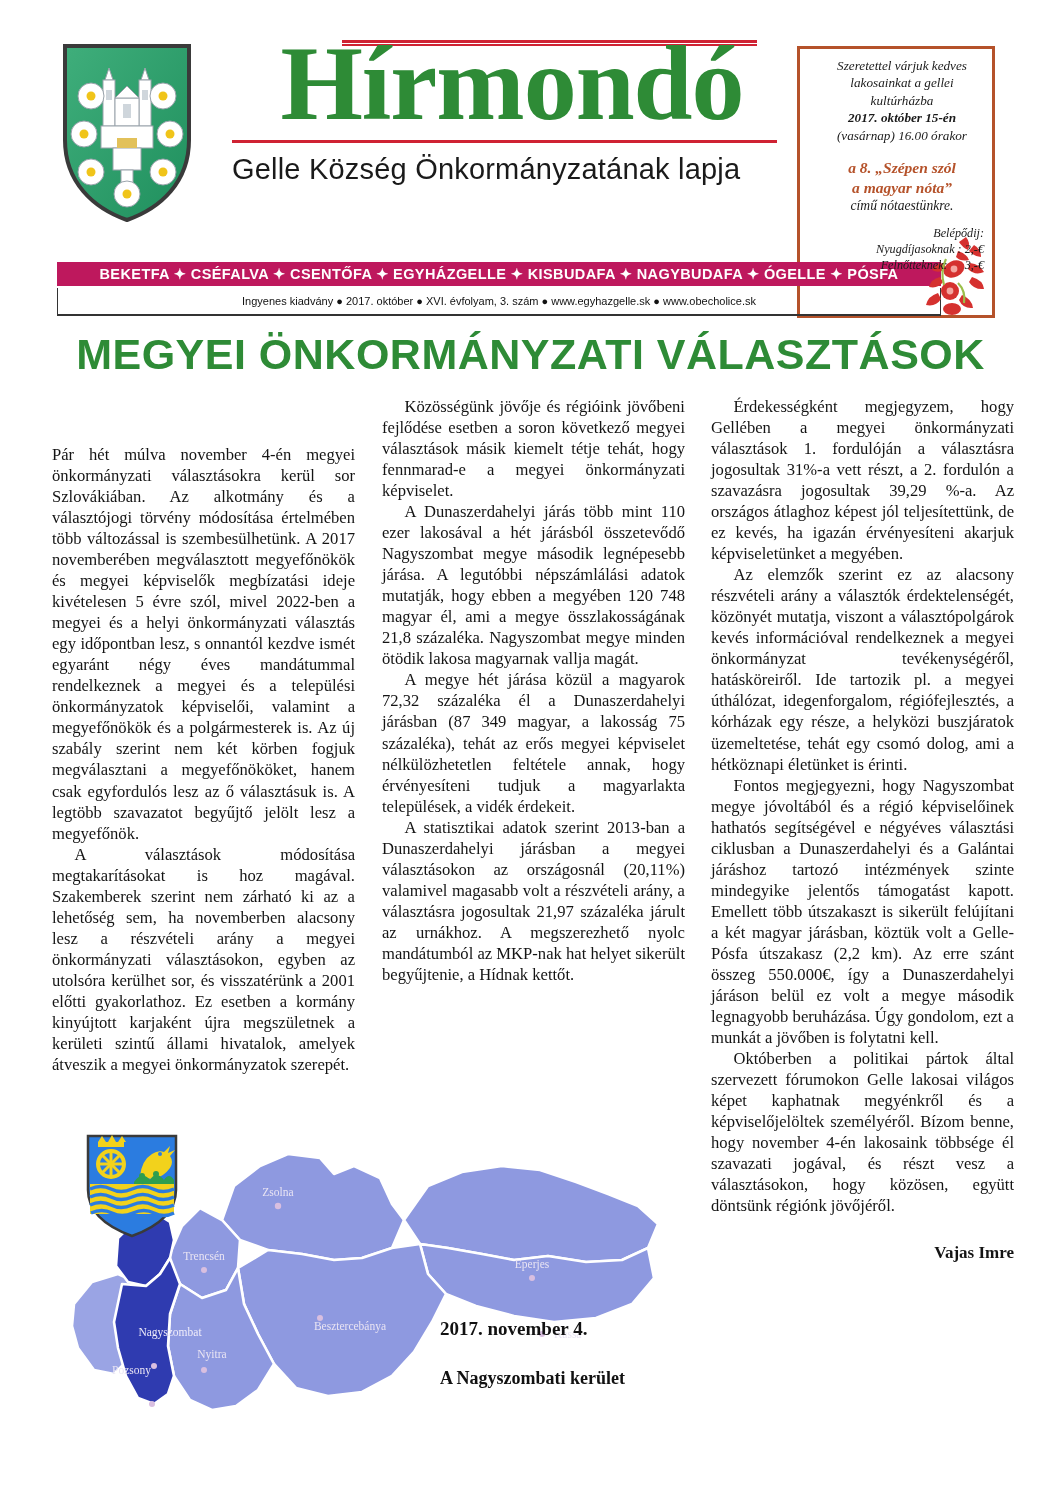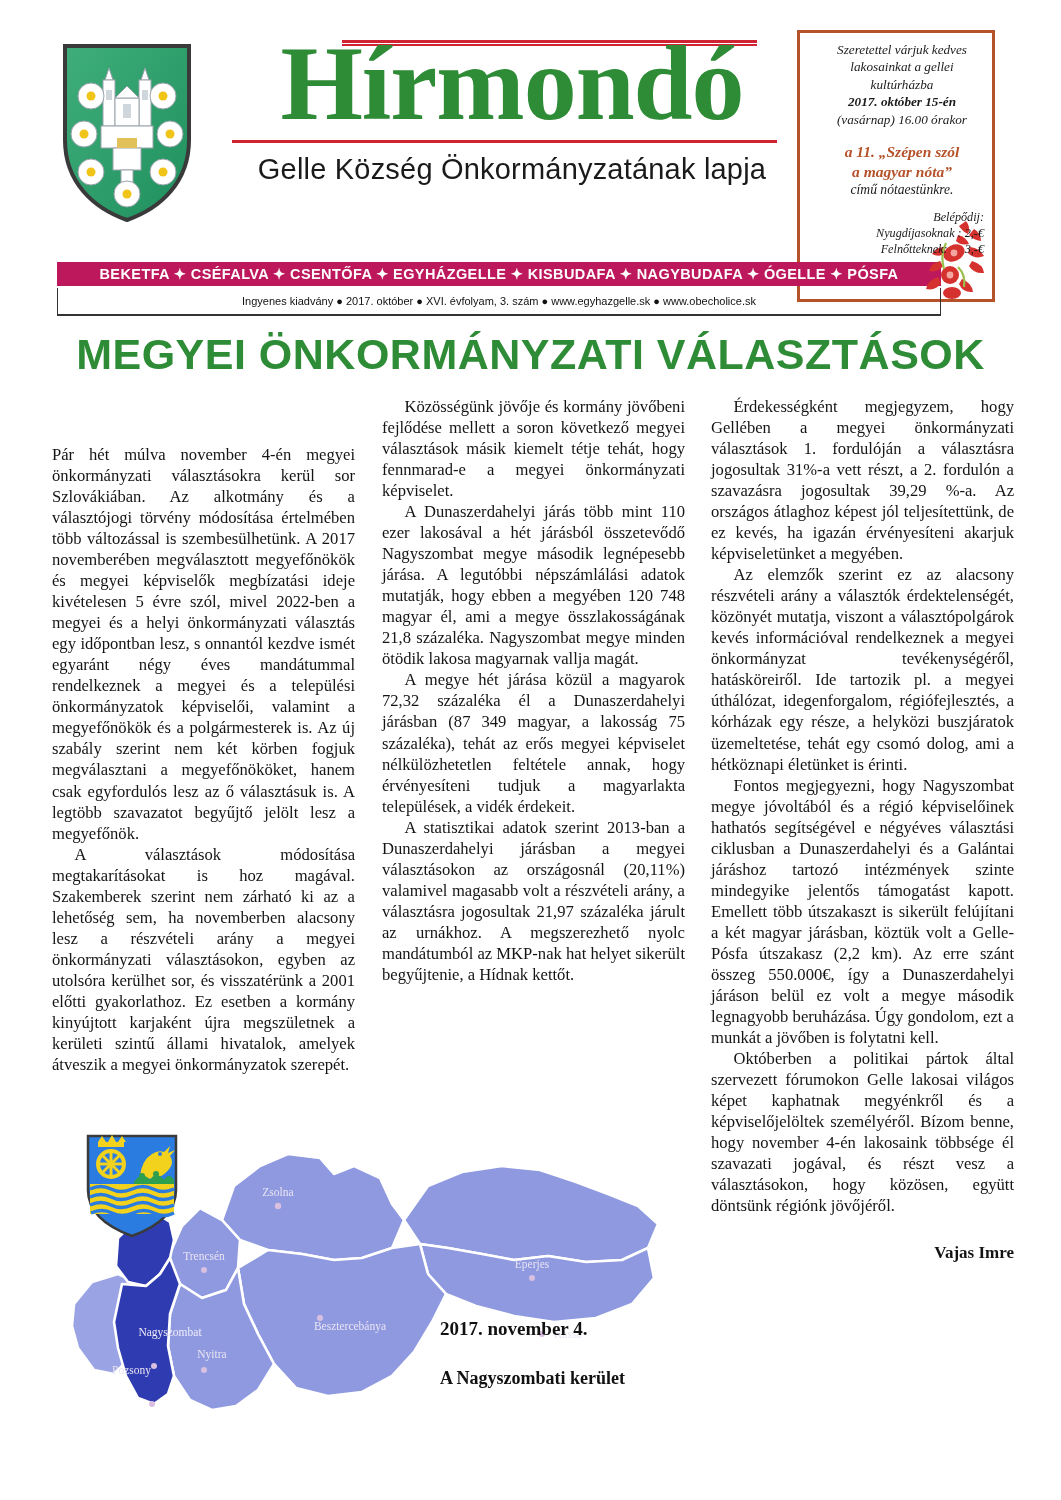--- a/index.html
+++ b/index.html
@@ -28,28 +28,27 @@
     color:#2e8b36;
     letter-spacing:-1px;
     margin-top:-14px;
     text-align:center;
   }
   .rule-bot{height:3px;background:#cf2233;width:545px;margin-top:4px;}
   .subtitle{
     font-family:"Liberation Sans", sans-serif;
     font-size:29px;
     color:#1a1a1a;
-    text-align:center;
     margin-top:10px;
     letter-spacing:0.2px;
   }
 
   
   .adbox{
-    position:absolute;left:797px;top:30px;width:198px;height:272px;
+    position:absolute;left:797px;top:46px;width:198px;height:272px;
     border:3px solid #b5522a;background:#fff;box-sizing:border-box;
     padding:8px 8px 4px 20px;overflow:hidden;
   }
   .adbox .ln{
     font-family:"Liberation Serif", serif;
     font-style:italic;font-size:13.2px;line-height:1.32;text-align:center;color:#1a1a1a;
   }
   .adbox .bold{font-weight:700;}
   .adbox .hl{
     font-style:italic;font-weight:700;font-size:15.5px;color:#b5522a;line-height:1.3;text-align:center;
@@ -200,21 +199,21 @@
       <div class="subtitle">Gelle Község Önkormányzatának lapja</div>
     </div>
 
     <div class="adbox">
       <div class="ln">Szeretettel várjuk kedves</div>
       <div class="ln">lakosainkat a gellei</div>
       <div class="ln">kultúrházba</div>
       <div class="ln bold">2017. október 15-én</div>
       <div class="ln">(vasárnap) 16.00 órakor</div>
       <div style="height:14px"></div>
-      <div class="hl">a 11. „Szépen szól</div>
+      <div class="hl">a 8. „Szépen szól</div>
       <div class="hl">a magyar nóta”</div>
       <div class="cim">című nótaestünkre.</div>
       <div style="height:12px"></div>
       <div class="fee">Belépődij:</div>
       <div class="fee">
         <span>Nyugdíjasoknak :</span>
         <span class="val">2,-€</span>
       </div>
       <div class="fee">
         <span>Felnőtteknek:</span>
@@ -253,21 +252,21 @@
   <div class="headline">MEGYEI  ÖNKORMÁNYZATI VÁLASZTÁSOK</div>
 
   <div class="cols">
 
     <div class="col" id="col1">
       <p class="noind">Pár hét múlva november 4-én megyei önkormányzati választásokra kerül sor Szlovákiában. Az alkotmány és a választójogi törvény módosítása értelmében több változással is szembesülhetünk. A 2017 novemberében megválasztott megyefőnökök és megyei képviselők megbízatási ideje kivételesen 5 évre szól, mivel 2022-ben a megyei és a helyi önkormányzati választás egy időpontban lesz, s onnantól kezdve ismét egyaránt négy éves mandátummal rendelkeznek a megyei és a települési önkormányzatok képviselői, valamint a megyefőnökök és a polgármesterek is. Az új szabály szerint nem két körben fogjuk megválasztani a megyefőnököket, hanem csak egyfordulós lesz az ő választásuk is. A legtöbb szavazatot begyűjtő jelölt lesz a megyefőnök.</p>
       <p>A választások módosítása megtakarításokat is hoz magával. Szakemberek szerint nem zárható ki az a lehetőség sem, ha novemberben alacsony lesz a részvételi arány a megyei önkormányzati választásokon, egyben az utolsóra kerülhet sor, és visszatérünk a 2001 előtti gyakorlathoz. Ez esetben a kormány kinyújtott karjaként újra megszületnek a kerületi szintű állami hivatalok, amelyek átveszik a megyei önkormányzatok szerepét.</p>
     </div>
 
     <div class="col" id="col2">
-      <p>Közösségünk jövője és kormány jövőbeni fejlődése mellett a soron következő megyei választások másik kiemelt tétje tehát, hogy fennmarad-e a megyei önkormányzati képviselet.</p>
+      <p>Közösségünk jövője és régióink jövőbeni fejlődése esetben a soron következő megyei választások másik kiemelt tétje tehát, hogy fennmarad-e a megyei önkormányzati képviselet.</p>
       <p>A Dunaszerdahelyi járás több mint 110 ezer lakosával a hét járásból összetevődő Nagyszombat megye második legnépesebb járása. A legutóbbi népszámlálási adatok mutatják, hogy ebben a megyében 120 748 magyar él, ami a megye összlakosságának 21,8 százaléka. Nagyszombat megye minden ötödik lakosa magyarnak vallja magát.</p>
       <p>A megye hét járása közül a magyarok 72,32 százaléka él a Dunaszerdahelyi járásban (87 349 magyar, a lakosság 75 százaléka), tehát az erős megyei képviselet nélkülözhetetlen feltétele annak, hogy érvényesíteni tudjuk a magyarlakta települések, a vidék érdekeit.</p>
       <p>A statisztikai adatok szerint 2013-ban a Dunaszerdahelyi járásban  a megyei választásokon   az országosnál (20,11%) valamivel magasabb volt a részvételi arány, a választásra jogosultak 21,97 százaléka járult az urnákhoz. A megszerezhető nyolc mandátumból az MKP-nak hat helyet sikerült begyűjtenie, a Hídnak kettőt.</p>
     </div>
 
     <div class="col" id="col3">
       <p>Érdekességként megjegyzem, hogy Gellében a megyei önkormányzati választások 1. fordulóján a választásra jogosultak 31%-a vett részt, a 2. fordulón a szavazásra jogosultak 39,29 %-a. Az országos átlaghoz képest jól teljesítettünk, de ez kevés, ha igazán érvényesíteni akarjuk képviseletünket a megyében.</p>
       <p>Az elemzők szerint ez az alacsony részvételi arány a választók érdektelenségét, közönyét mutatja, viszont a választópolgárok  kevés információval rendelkeznek a megyei önkormányzat tevékenységéről, hatásköreiről. Ide tartozik pl. a megyei úthálózat, idegenforgalom, régiófejlesztés, a kórházak egy része, a helyközi buszjáratok üzemeltetése, tehát egy csomó dolog, ami a hétköznapi életünket is érinti.</p>
       <p>Fontos megjegyezni, hogy Nagyszombat megye jóvoltából és a  régió képviselőinek hathatós segítségével e négyéves választási ciklusban a Dunaszerdahelyi és a Galántai járáshoz tartozó intézmények szinte mindegyike jelentős támogatást kapott. Emellett több útszakaszt is sikerült felújítani a két magyar járásban, köztük volt a Gelle-Pósfa útszakasz (2,2 km). Az erre szánt összeg 550.000€, így a Dunaszerdahelyi járáson belül  ez volt a megye második legnagyobb beruházása.  Úgy gondolom, ezt a munkát a jövőben is folytatni kell.</p>
       <p>Októberben a  politikai pártok által szervezett fórumokon Gelle lakosai  világos képet kaphatnak  megyénkről és a képviselőjelöltek személyéről.  Bízom benne, hogy november 4-én lakosaink többsége él szavazati jogával, és részt vesz a választásokon,  hogy  közösen, együtt döntsünk régiónk jövőjéről.</p>

